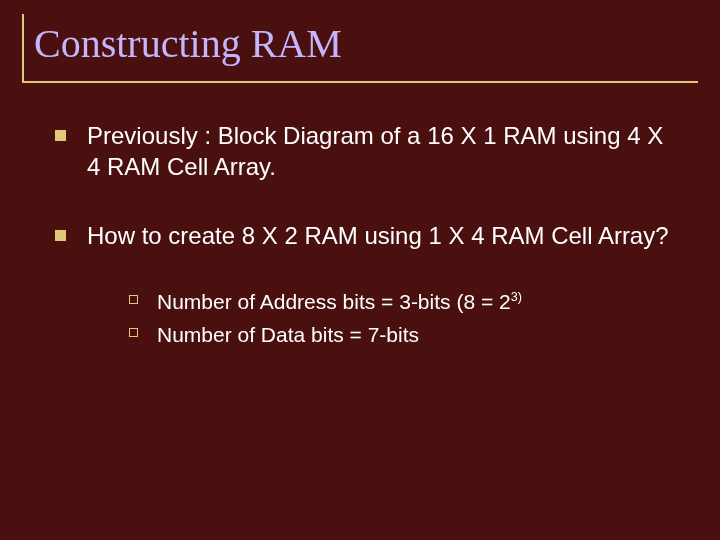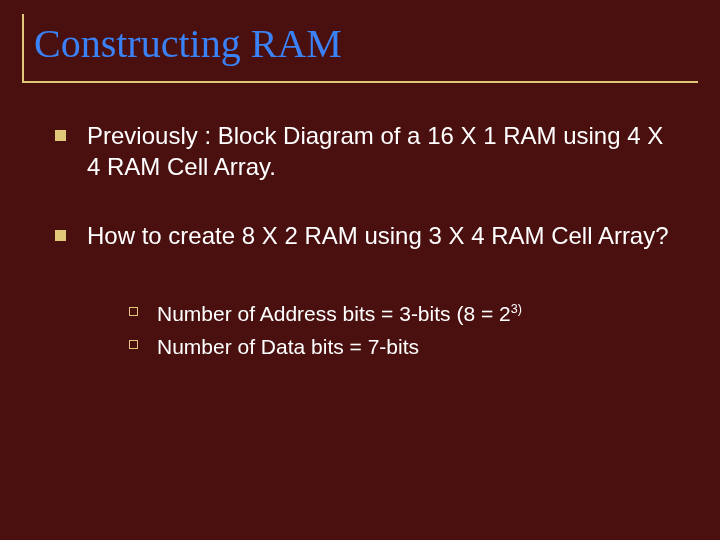--- a/index.html
+++ b/index.html
@@ -24,21 +24,21 @@
   .title-inner {
     border-left: 2px solid #e0c878;
     border-bottom: 2px solid #e0c878;
     padding: 6px 0 14px 10px;
   }
   .title-inner h1 {
     margin: 0;
     font-family: "Times New Roman", Times, serif;
     font-weight: normal;
     font-size: 40px;
-    color: #3b82f6;
+    color: #c4b5fd;
   }
   .content {
     position: absolute;
     top: 120px;
     left: 55px;
     right: 40px;
     font-size: 24px;
     line-height: 1.3;
   }
   .top-item {
@@ -48,21 +48,21 @@
   }
   .square-bullet {
     position: absolute;
     left: 0;
     top: 10px;
     width: 11px;
     height: 11px;
     background: #e0c878;
   }
   .sub-list {
-    margin-top: 48px;
+    margin-top: 36px;
     padding-left: 42px;
   }
   .sub-item {
     position: relative;
     padding-left: 28px;
     font-size: 21px;
     margin-bottom: 6px;
   }
   .outline-bullet {
     position: absolute;
@@ -89,21 +89,21 @@
 
 <div class="content">
 
   <div class="top-item">
     <span class="square-bullet"></span>
     <span>Previously : Block Diagram of a 16 X 1 RAM using 4 X 4 RAM Cell Array.</span>
   </div>
 
   <div class="top-item">
     <span class="square-bullet"></span>
-    <span>How to create 8 X 2 RAM using 3 X 4 RAM Cell Array?</span>
+    <span>How to create 8 X 2 RAM using 1 X 4 RAM Cell Array?</span>
 
     <div class="sub-list">
       <div class="sub-item">
         <span class="outline-bullet"></span>
         <span><span>Number of Address bits = 3-bits  (8 = 2</span><sup>3)</sup><span></span></span>
       </div>
       <div class="sub-item">
         <span class="outline-bullet"></span>
         <span><span>Number of Data bits = 7-bits</span><sup></sup><span></span></span>
       </div>

